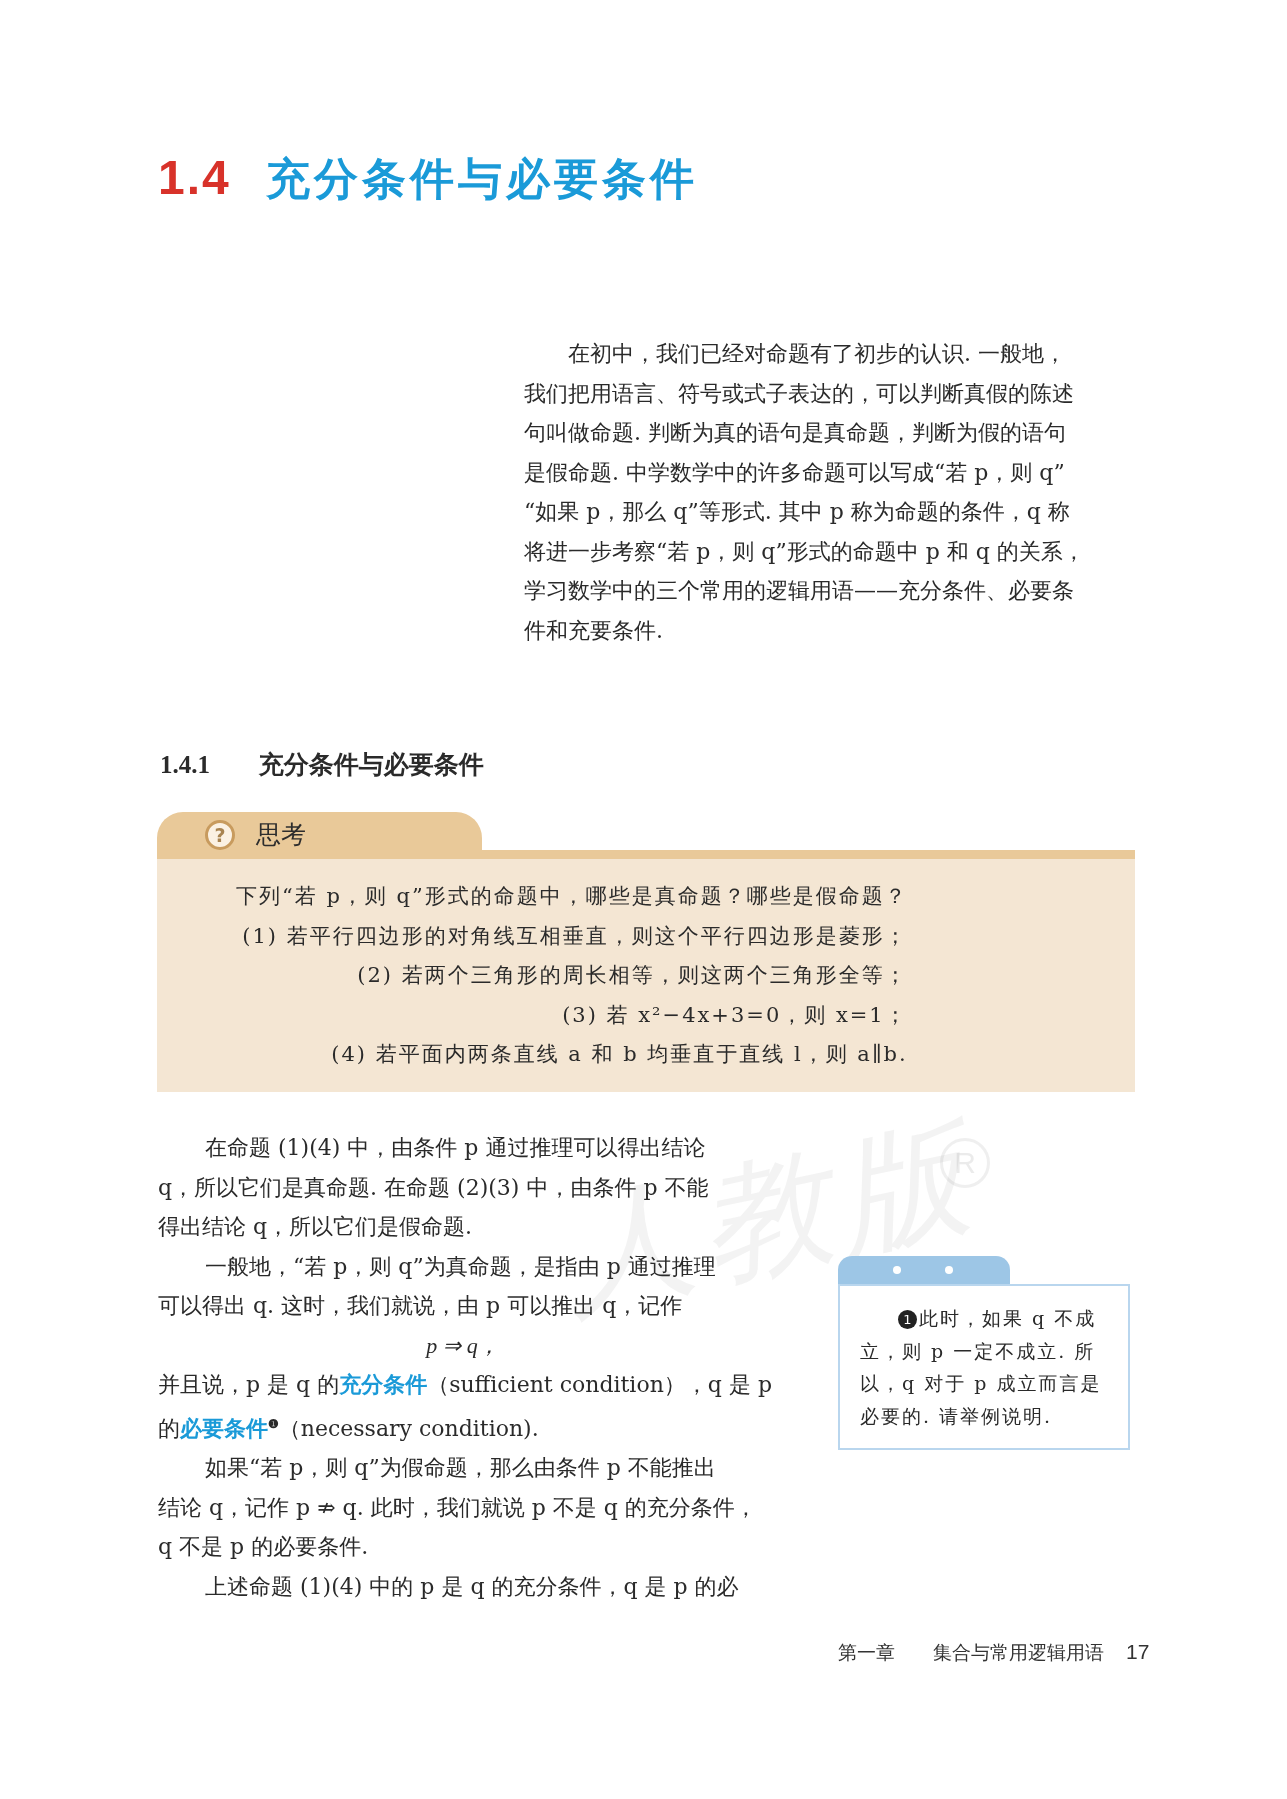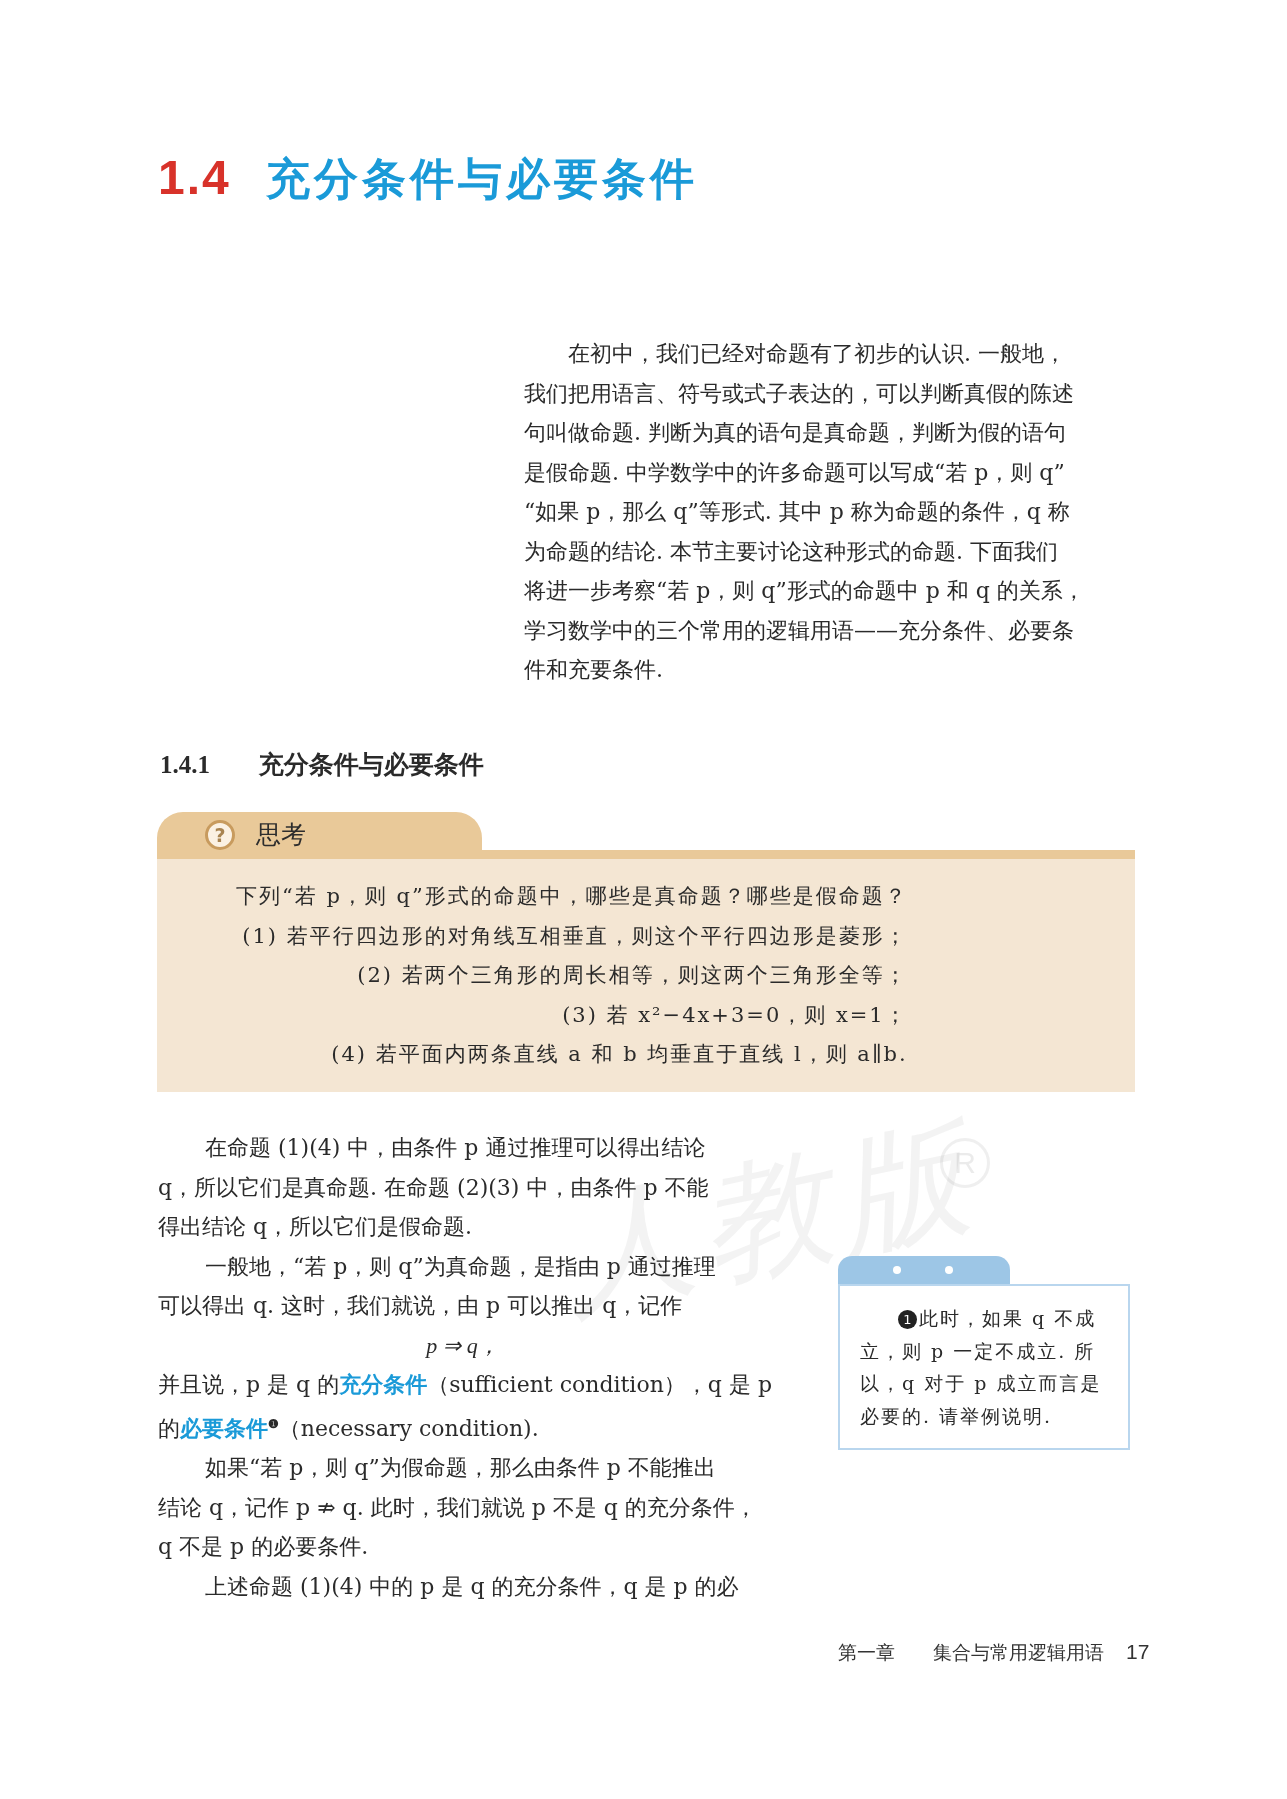--- a/index.html
+++ b/index.html
@@ -59,21 +59,20 @@
 
 <div class="abs title-num">1.4</div>
 <div class="abs title-txt">充分条件与必要条件</div>
 
 <div class="abs para intro">
   <span class="line">　　在初中，我们已经对命题有了初步的认识. 一般地，</span>
   <span class="line">我们把用语言、符号或式子表达的，可以判断真假的陈述</span>
   <span class="line">句叫做命题. 判断为真的语句是真命题，判断为假的语句</span>
   <span class="line">是假命题. 中学数学中的许多命题可以写成“若 p，则 q”</span>
   <span class="line">“如果 p，那么 q”等形式. 其中 p 称为命题的条件，q 称</span>
-  <span class="line">为命题的结论. 本节主要讨论这种形式的命题. 下面我们</span>
   <span class="line">将进一步考察“若 p，则 q”形式的命题中 p 和 q 的关系，</span>
   <span class="line">学习数学中的三个常用的逻辑用语——充分条件、必要条</span>
   <span class="line">件和充要条件.</span>
 </div>
 
 <div class="abs sub-head">
   <span class="num">1.4.1</span>
   <span class="txt">充分条件与必要条件</span>
 </div>
 

